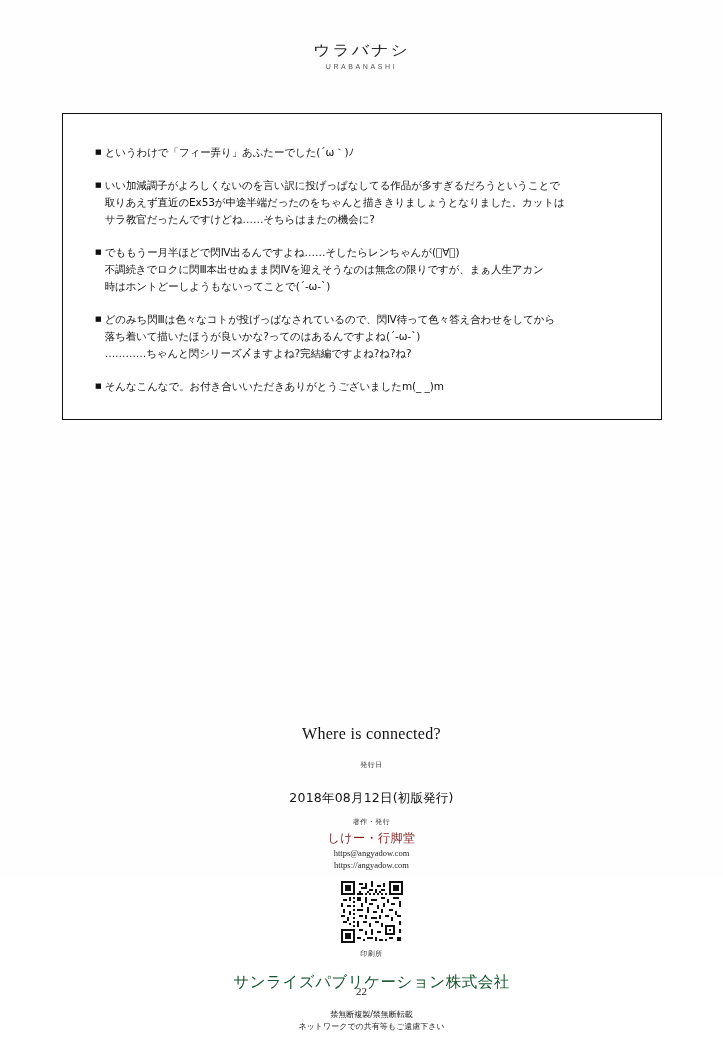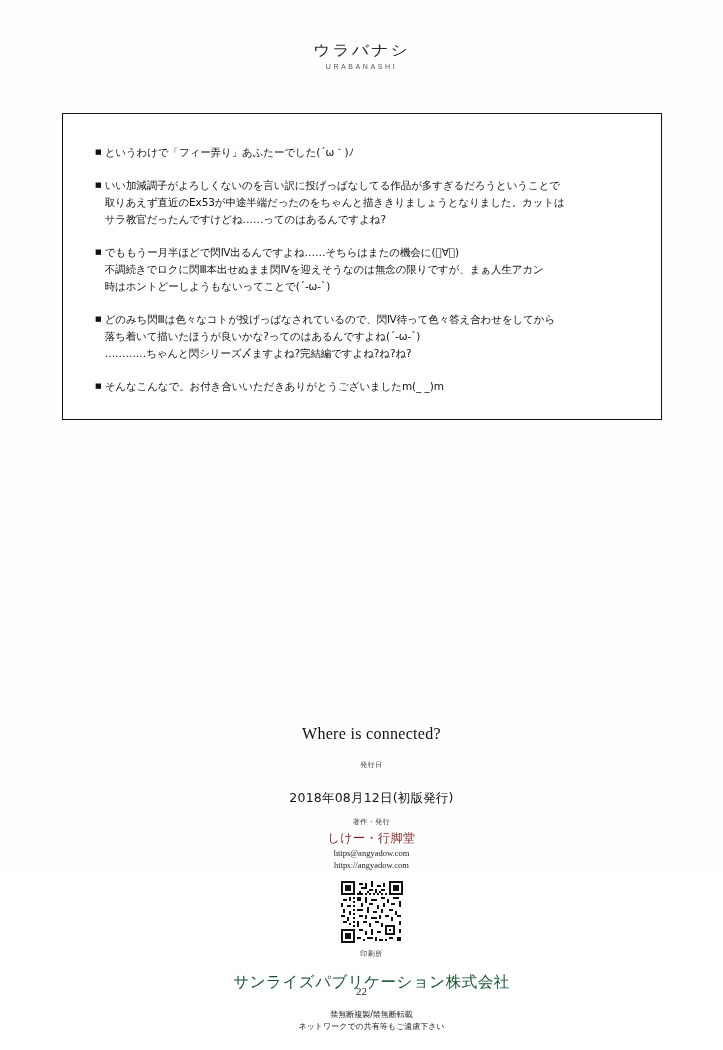--- a/index.html
+++ b/index.html
@@ -180,26 +180,26 @@
 
       <div class="para">
         <span class="bullet">■</span>
         <span class="para-text">というわけで「フィー弄り」あふたーでした(´ω｀)ﾉ</span>
       </div>
 
       <div class="para">
         <span class="bullet">■</span>
         <span class="para-text">いい加減調子がよろしくないのを言い訳に投げっぱなしてる作品が多すぎるだろうということで
 取りあえず直近のEx53が中途半端だったのをちゃんと描ききりましょうとなりました。カットは
-サラ教官だったんですけどね……ってのはあるんですよね?</span>
-      </div>
-
-      <div class="para">
-        <span class="bullet">■</span>
-        <span class="para-text">でももうー月半ほどで閃Ⅳ出るんですよね……そちらはまたの機会に(ﾟ∀ﾟ)
+サラ教官だったんですけどね……そちらはまたの機会に?</span>
+      </div>
+
+      <div class="para">
+        <span class="bullet">■</span>
+        <span class="para-text">でももうー月半ほどで閃Ⅳ出るんですよね……そしたらレンちゃんが(ﾟ∀ﾟ)
 不調続きでロクに閃Ⅲ本出せぬまま閃Ⅳを迎えそうなのは無念の限りですが、まぁ人生アカン
 時はホントどーしようもないってことで(´-ω-`)</span>
       </div>
 
       <div class="para">
         <span class="bullet">■</span>
         <span class="para-text">どのみち閃Ⅲは色々なコトが投げっぱなされているので、閃Ⅳ待って色々答え合わせをしてから
 落ち着いて描いたほうが良いかな?ってのはあるんですよね(´-ω-`)
 …………ちゃんと閃シリーズ〆ますよね?完結編ですよね?ね?ね?</span>
       </div>

